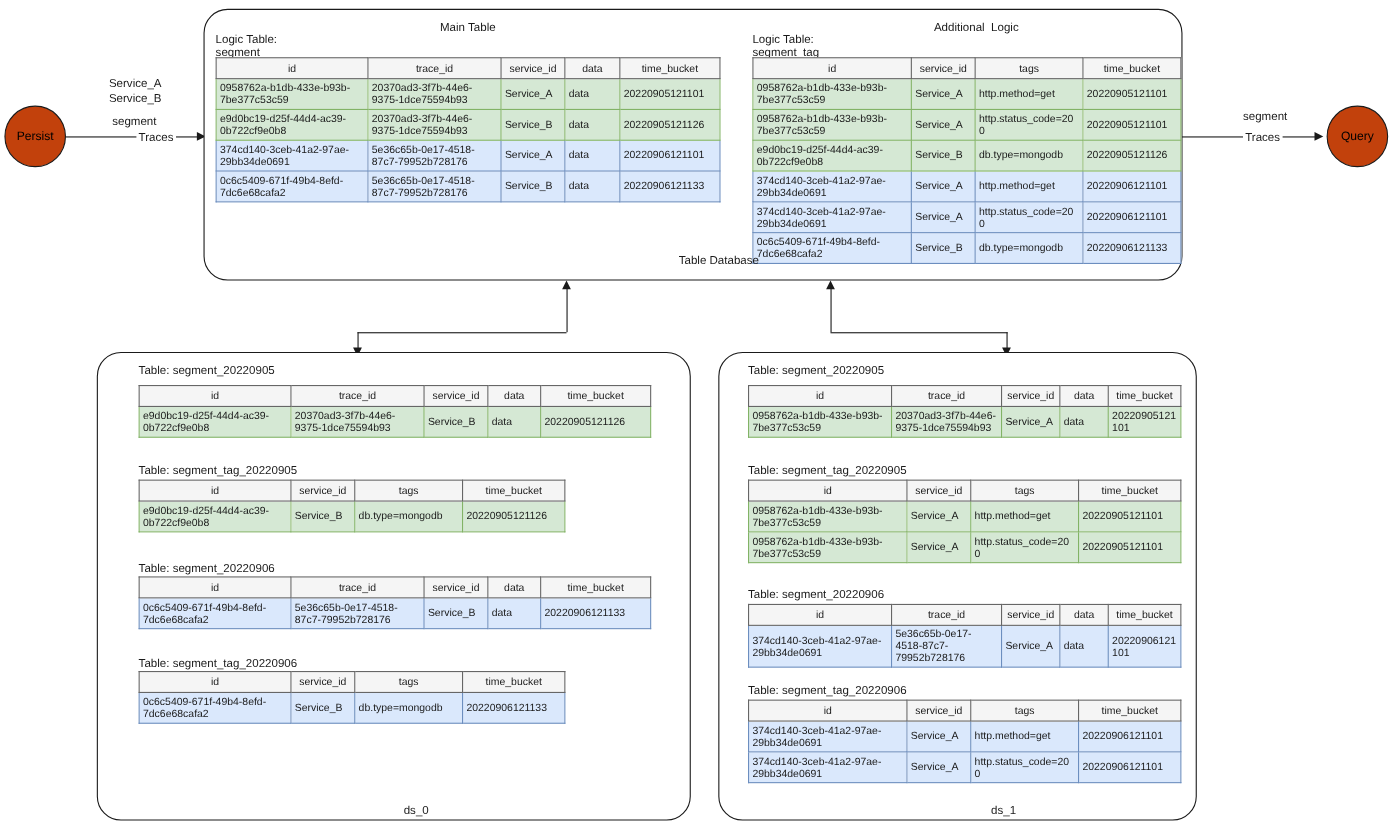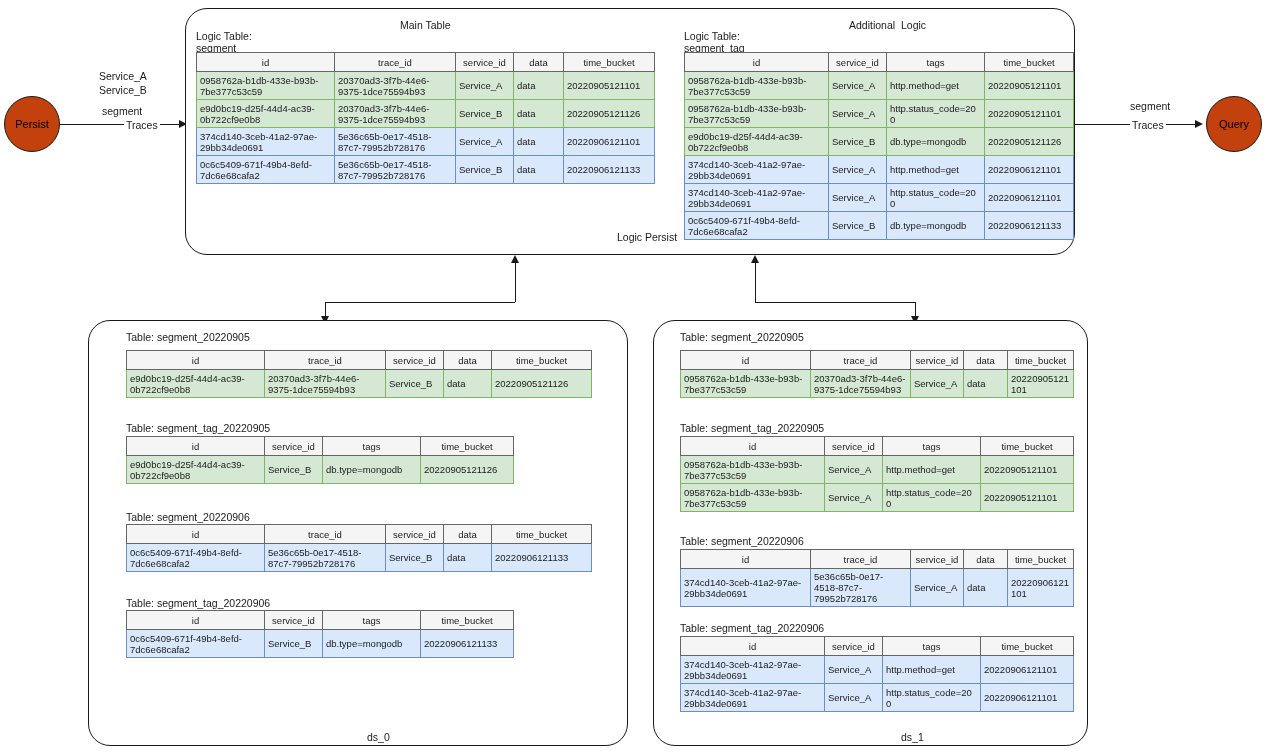--- a/index.html
+++ b/index.html
@@ -231,21 +231,21 @@
         <tr class="blue">
           <td>0c6c5409-671f-49b4-8efd-7dc6e68cafa2</td>
           <td>Service_B</td>
           <td>db.type=mongodb</td>
           <td>20220906121133</td>
         </tr>
       </tbody>
   </table>
 </div>
 
-<div class="abs title-bold" style="left:617px; top:231px;"><span>Logic Persist</span></div>
+<div class="abs title-bold" style="left:617px; top:231px;"><span>Table Database</span></div>
 
 <div class="abs vline" style="left:325px; top:302px; height:22px;"></div>
 <div class="abs arrow-d" style="left:320.5px; top:316px;"></div>
 <div class="abs hline" style="left:325px; top:302px; width:190px;"></div>
 <div class="abs vline" style="left:515px; top:259px; height:43px;"></div>
 <div class="abs arrow-u" style="left:511px; top:255px;"></div>
 
 <div class="abs vline" style="left:755px; top:259px; height:43px;"></div>
 <div class="abs arrow-u" style="left:751px; top:255px;"></div>
 <div class="abs hline" style="left:755px; top:302px; width:161px;"></div>

